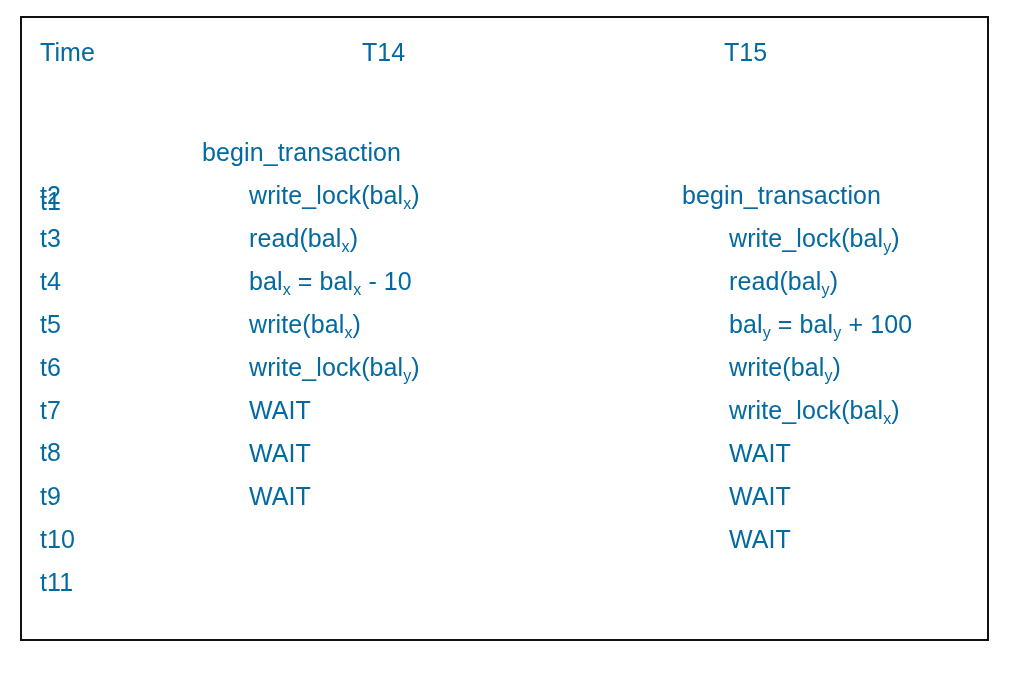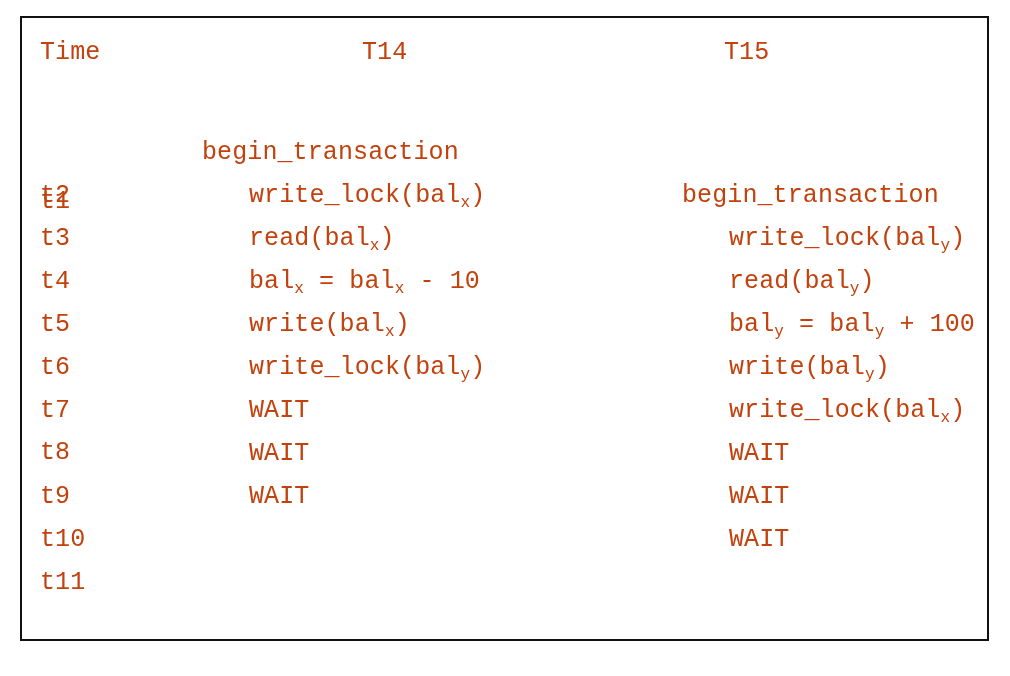--- a/index.html
+++ b/index.html
@@ -27,23 +27,22 @@
     height: 625px;
     border: 2px solid #111111;
     box-sizing: border-box;
     background: #ffffff;
   }
   .cell {
     position: absolute;
     font-size: 25px;
     line-height: 25px;
     white-space: nowrap;
-    color: #c2410c;
+    color: #0369a1;
     letter-spacing: 0.1px;
-    font-family: Liberation Mono, monospace;
   }
   .hdr-time { left: 18px;  top: 22px; }
   .hdr-t14  { left: 340px; top: 22px; }
   .hdr-t15  { left: 662px; top: 22px; margin-left: 40px; }
 
   .col-time { left: 18px; }
   .col-t14-flush  { left: 180px; }
   .col-t14-indent { left: 227px; }
   .col-t15-flush  { left: 660px; }
   .col-t15-indent { left: 707px; }

